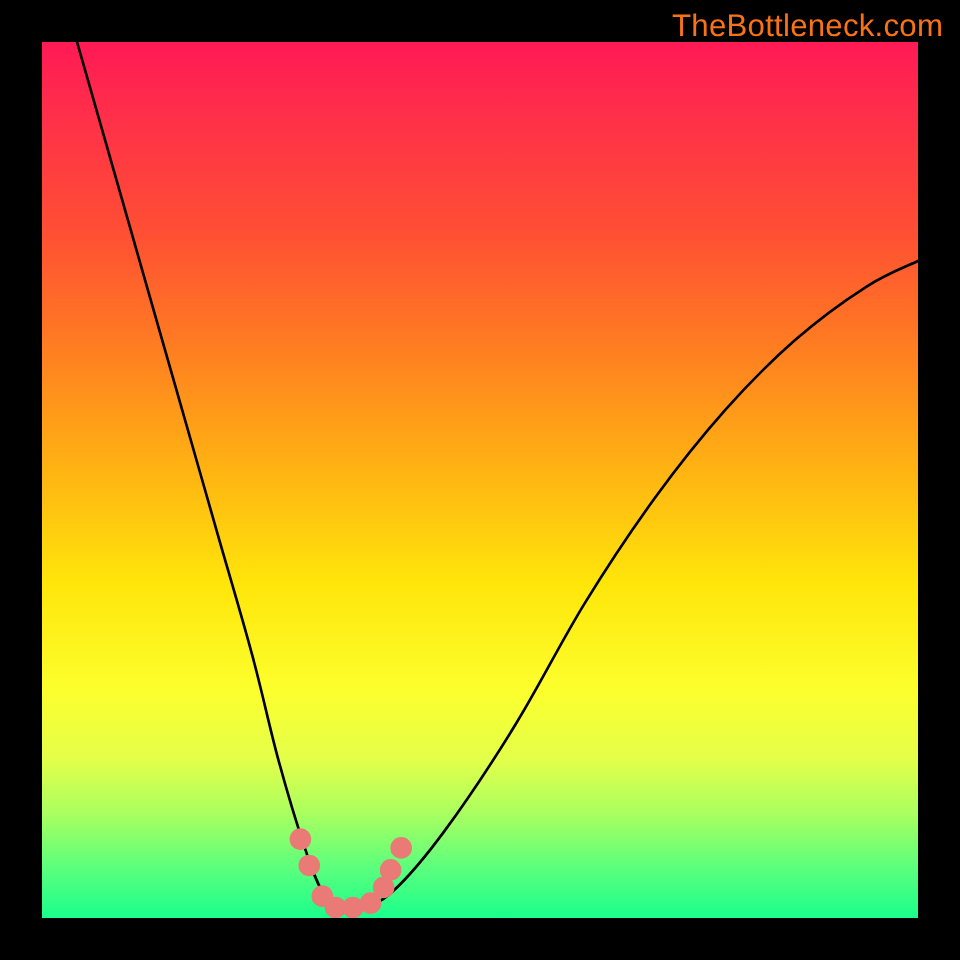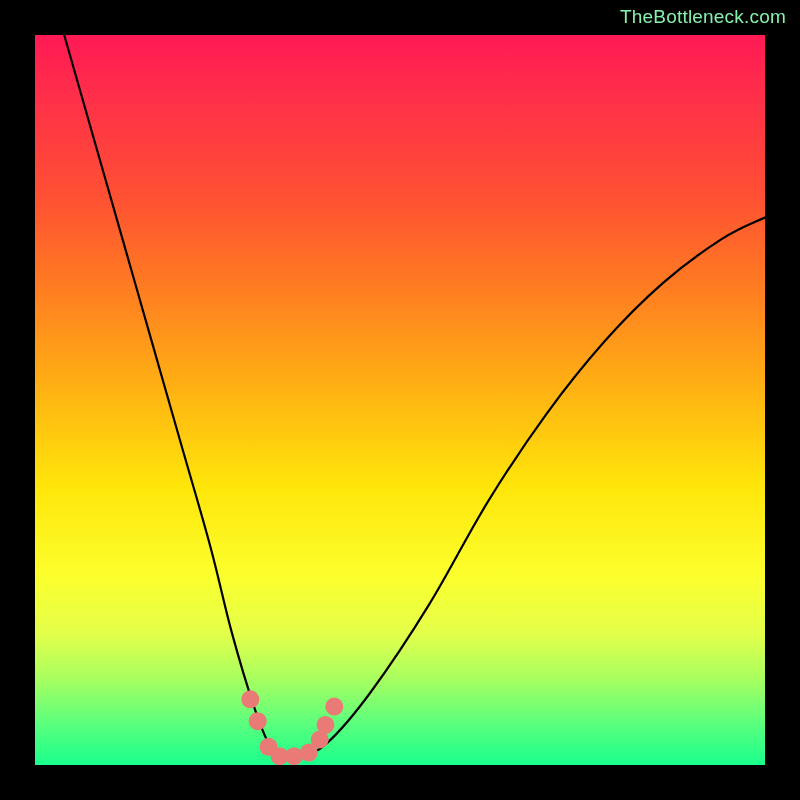--- a/index.html
+++ b/index.html
@@ -38,22 +38,22 @@
       #e3ff4a 82%,
       #aaff5f 88%,
       #5fff7c 94%,
       #19ff8c 100%
     );
   }
   .watermark {
     position: absolute;
     top: 6px;
     right: 14px;
-    color: #86efac;
-    font-size: 19px;
+    color: #f97316;
+    font-size: 26px;
     letter-spacing: 0.2px;
     font-weight: 500;
     user-select: none;
   }
   svg.curves {
     position: absolute;
     top: 0;
     left: 0;
     width: 730px;
     height: 730px;

